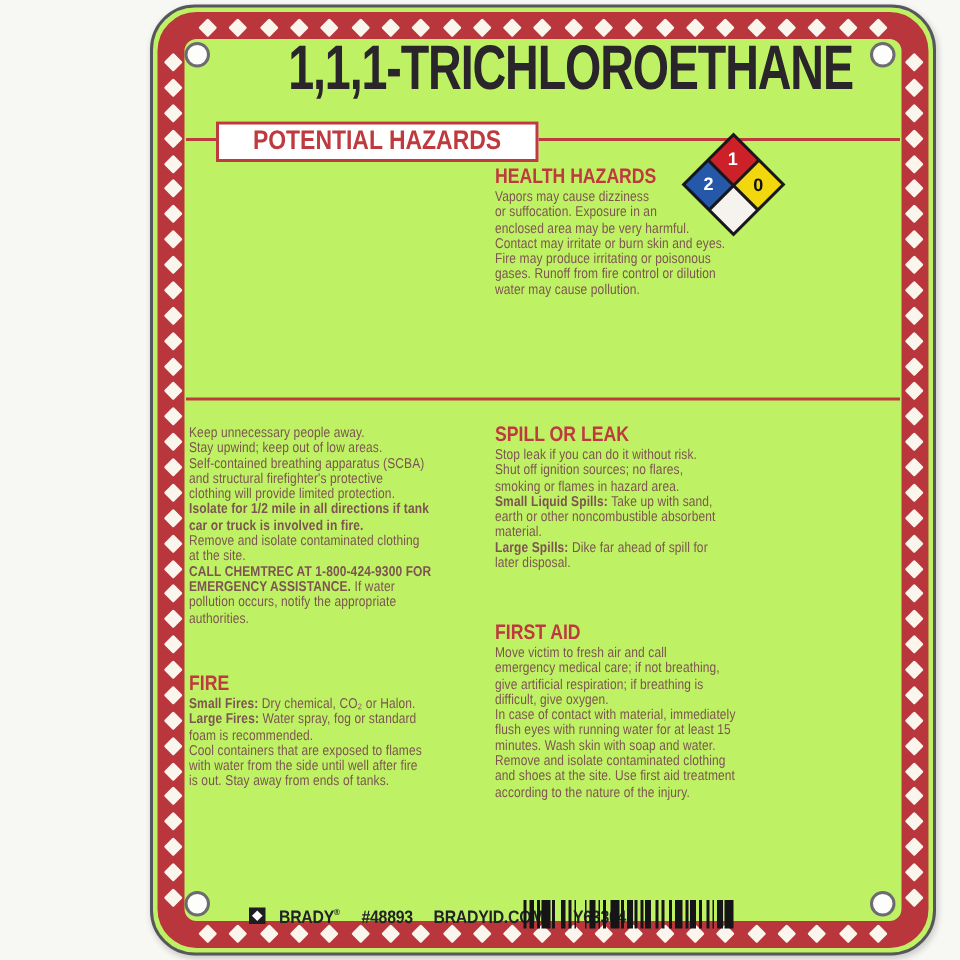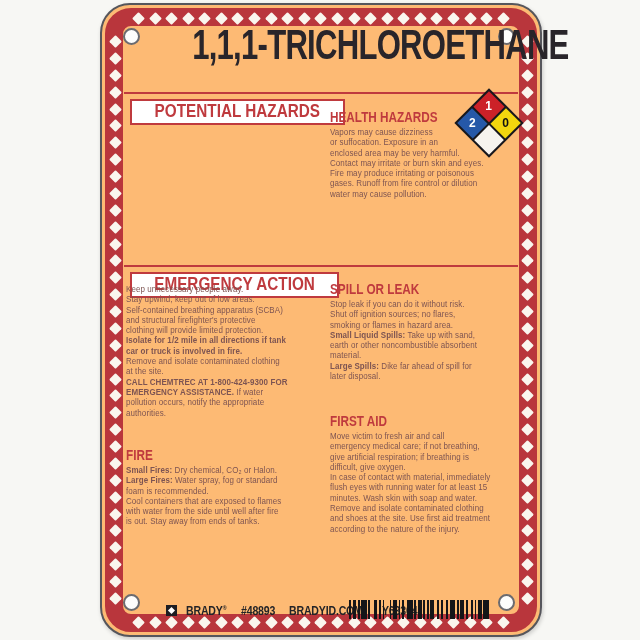--- a/index.html
+++ b/index.html
@@ -7,22 +7,22 @@
     width:640px; height:640px; position:relative; overflow:hidden;
     background:#f7f7f4;
     font-family:"Liberation Sans","DejaVu Sans",sans-serif;
     -webkit-font-smoothing:antialiased;
   }
   :root{
     --red:#b9363c; --red2:#bf3a3e; --body:#7d5452; --ink:#29252a; --footer-ink:#232327;
     --nfpa-blue:#2558a8; --nfpa-red:#cc2128; --nfpa-yellow:#f2d60e;
   }
   .sign{
-    position:absolute; left:100px; top:3px; width:442px; height:634px;
-    background:#fdba74; border:2px solid #56565c; border-radius:30px;
+    position:absolute; left:100px; top:3px; width:524px; height:634px;
+    background:#bef264; border:2px solid #56565c; border-radius:30px;
     box-shadow:1px 2px 4px rgba(0,0,0,.18); box-sizing:border-box;
   }
   .band{ position:absolute; inset:3px; border:18px solid var(--red); border-radius:26px; }
   .strip{ position:absolute; display:flex; justify-content:space-between; align-items:center; }
   .strip-top{ top:7px; left:32px; right:32px; height:12px; }
   .strip-bottom{ bottom:7px; left:32px; right:32px; height:12px; }
   .strip-left{ left:7px; top:32px; bottom:32px; width:12px; flex-direction:column; }
   .strip-right{ right:7px; top:32px; bottom:32px; width:12px; flex-direction:column; }
   .dia{ width:9px; height:9px; background:#faf6ee; transform:rotate(45deg); border-radius:1px; flex:none; }
   .hole{ position:absolute; width:17px; height:17px; border-radius:50%; background:#fdfdfc; border:2px solid #6b6b70; box-sizing:border-box; }
@@ -33,22 +33,22 @@
   .title-row span{
     display:inline-block; font-size:42px; font-weight:bold; color:var(--ink);
     letter-spacing:-1px; line-height:38px; white-space:pre;
     transform:scaleX(0.74); transform-origin:center top;
   }
 
   .hdr-row{ position:absolute; left:22px; right:22px; height:24px; }
   .hdr-row.ph{ top:76px; } .hdr-row.ea{ top:249px; }
   .hdr-rule{ position:absolute; left:0; right:0; top:11px; height:2px; background:var(--red2); }
   .hdr-box{
-    position:absolute; left:6px; top:0; background:#fff; border:2px solid var(--red2);
-    padding:1px 8px 2px; white-space:nowrap;margin-top:18px;
+    position:absolute; left:20px; top:0; background:#fff; border:2px solid var(--red2);
+    padding:1px 8px 2px; white-space:nowrap;
   }
   .hdr-box span{
     display:inline-block; font-size:18px; font-weight:bold; color:var(--red2);
     letter-spacing:0; line-height:19px; transform:scaleX(0.85); transform-origin:center; white-space:pre;
   }
 
   .block{ position:absolute; }
   .block h3{
     margin:0 0 3px 0; font-size:14px; font-weight:bold; color:var(--red2);
     line-height:14px; white-space:pre; transform:scaleX(0.84); transform-origin:0 0;
@@ -258,23 +258,20 @@
           <span>2</span>
         </div>
       <div class="q q-white">
           <span></span>
         </div>
     </div>
   </div>
 
   <div class="hdr-row ea">
     <div class="hdr-rule"></div>
-    <div class="hdr-box">
-      <span>EMERGENCY ACTION</span>
-    </div>
   </div>
 
   <div class="block b-em">
     <div class="body"><span>Keep unnecessary people away.
 Stay upwind; keep out of low areas.
 Self-contained breathing apparatus (SCBA)
 and structural firefighter's protective
 clothing will provide limited protection.
 </span><b>Isolate for 1/2 mile in all directions if tank
 car or truck is involved in fire.</b><span>

